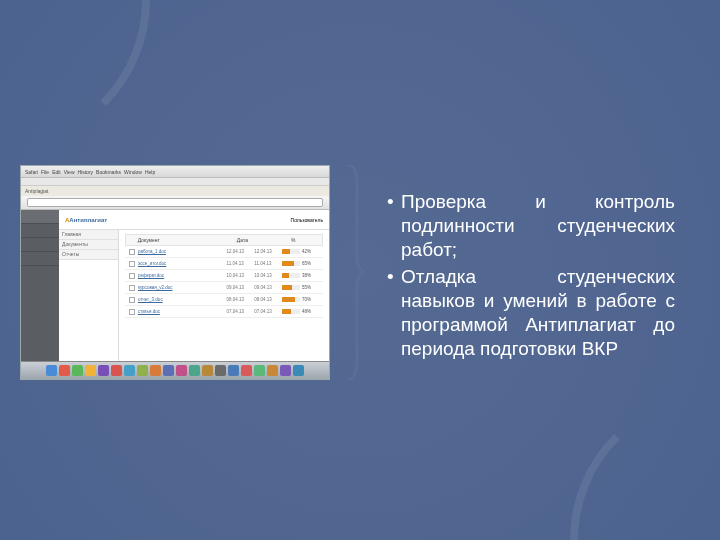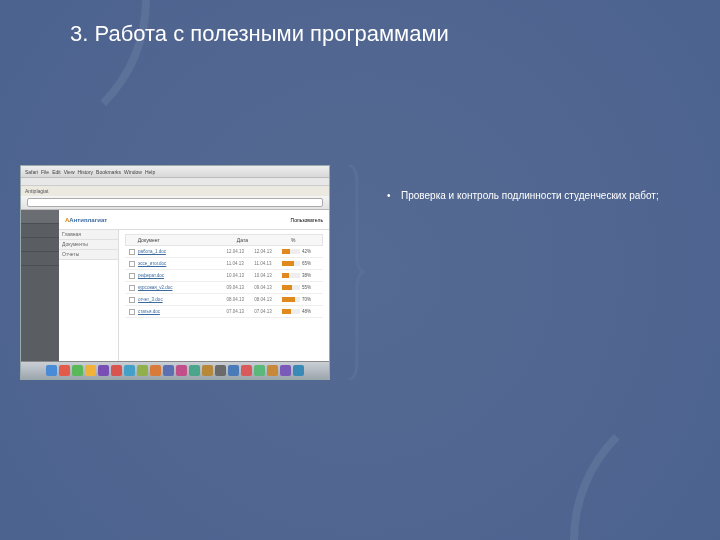--- a/index.html
+++ b/index.html
@@ -107,36 +107,35 @@
     height: 215px;
     z-index: 2;
   }
   .bracket svg { width: 100%; height: 100%; }
   .bullets {
     position: absolute;
     top: 190px;
     left: 385px;
     right: 45px;
     color: #fff;
-    font-size: 10px;
+    font-size: 19px;
     line-height: 1.25;
     z-index: 2;
   }
   .bullets li { list-style: none; position: relative; padding-left: 16px; margin-bottom: 4px; text-align: justify; }
   .bullets li::before { content: "•"; position: absolute; left: 2px; top: 0; }
 </style>
 </head>
 <body>
 
 <div class="slide-bg"></div>
 <div class="corner-arc arc-tl"></div>
 <div class="corner-arc arc-br"></div>
 
 <div class="title">
-  <span class="line">3. Работа с полезными программами</span>
 </div>
 
 <div class="screenshot-box">
   <div class="menubar">
     <span>Safari</span>
     <span>File</span>
     <span>Edit</span>
     <span>View</span>
     <span>History</span>
     <span>Bookmarks</span>
@@ -279,13 +278,14 @@
 </div>
 
 <div class="bracket">
   <svg viewBox="0 0 20 215" preserveAspectRatio="none">
     <path d="M 3 0 Q 12 0 12 20 L 12 90 Q 12 107 20 107 Q 12 107 12 125 L 12 195 Q 12 215 3 215" fill="none" stroke="#5a6f97" stroke-width="3"></path>
   </svg>
 </div>
 
 <ul class="bullets">
   <li>Проверка и контроль подлинности студенческих работ;</li>
+  <li>Отладка студенческих навыков и умений в работе с программой Антиплагиат до периода подготовки ВКР</li>
 </ul>
 
 </body></html>

